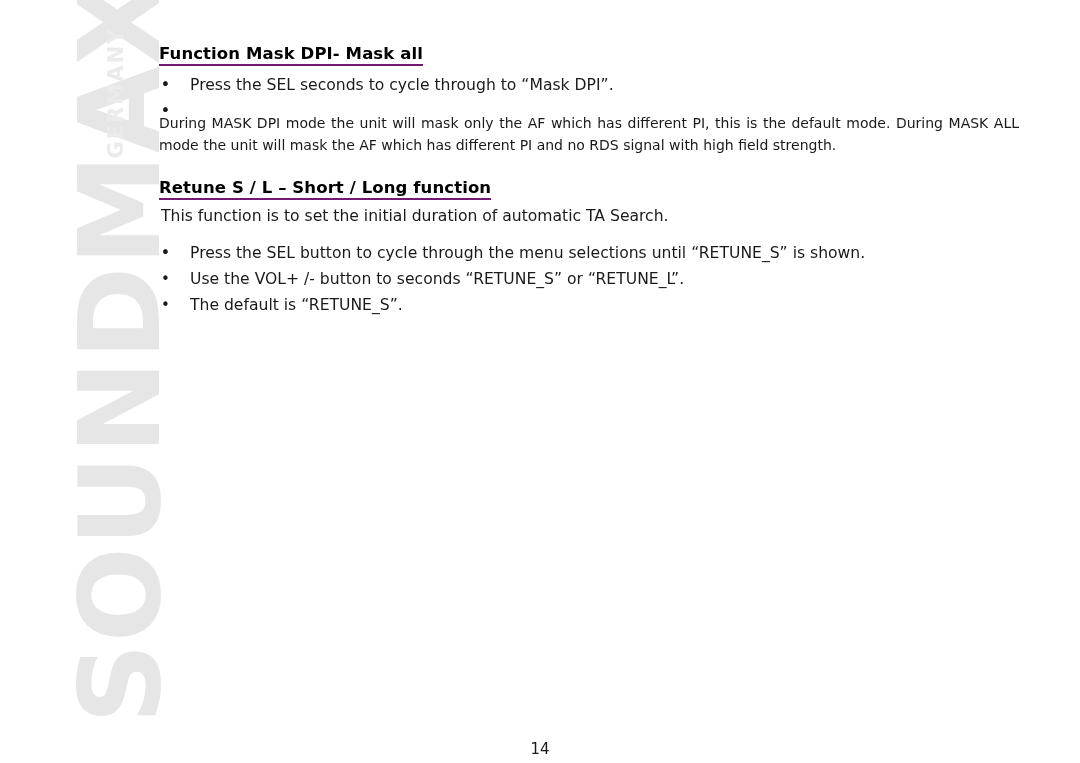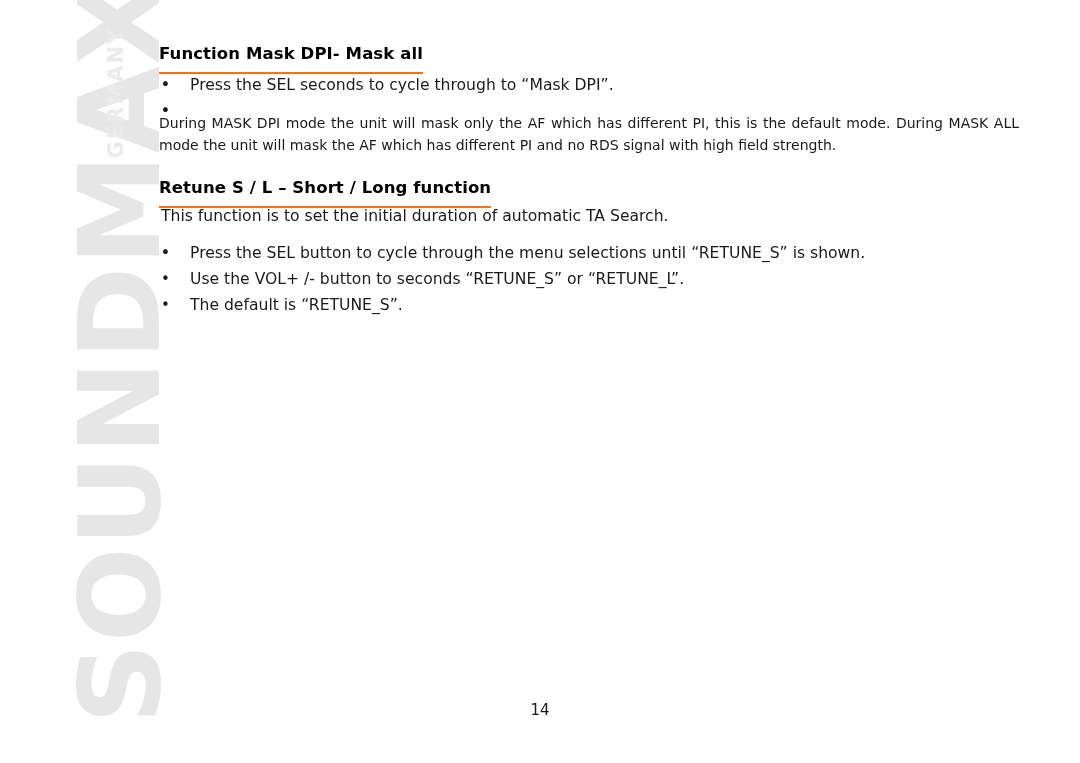--- a/index.html
+++ b/index.html
@@ -69,22 +69,22 @@
 
   .section-heading {
     font-size: 16.5px;
     font-weight: bold;
     line-height: 1.25;
     color: #000000;
     margin: 0 0 7px 0;
     letter-spacing: 0.1px;
   }
   .section-heading span {
-    border-bottom: 2px solid #f97316;
-    padding-bottom: 9px;
+    border-bottom: 2px solid #701a75;
+    padding-bottom: 1px;
   }
 
   ul.bullets {
     list-style: none;
     margin: 0;
     padding: 0;
   }
   ul.bullets li {
     position: relative;
     padding-left: 31px;
@@ -119,21 +119,21 @@
     line-height: 22px;
     margin: 2px;
     color: #1a1a1a;
     white-space: nowrap;
   }
 
   
   #footer {
     position: absolute;
     left: 0;
-    top: 700px;
+    top: 739px;
     width: 1080px;
     text-align: center;
   }
   #footer .page-number {
     display: inline-block;
     font-size: 15px;
     color: #1a1a1a;
   }
 </style>
 </head>

